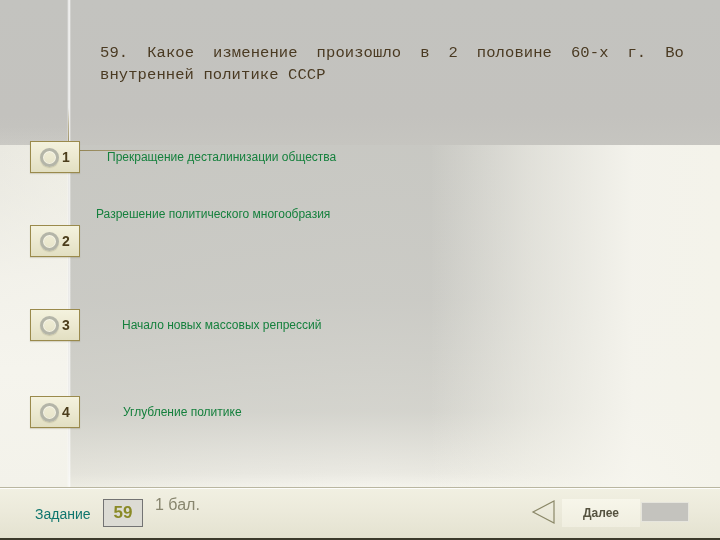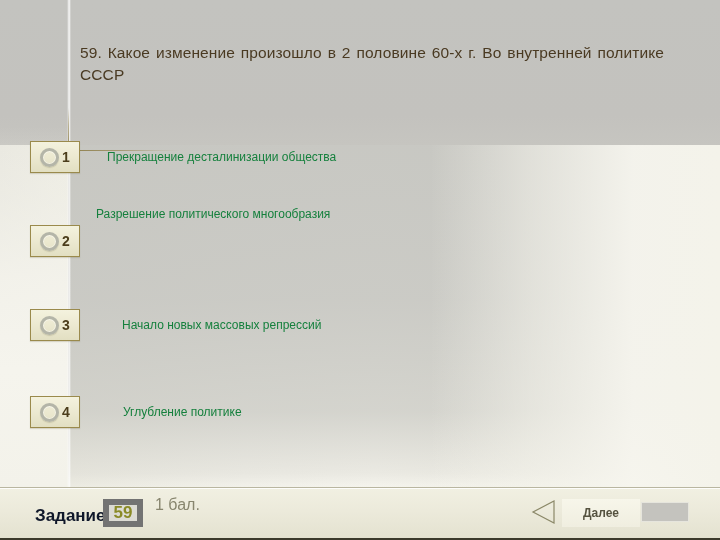--- a/index.html
+++ b/index.html
@@ -115,28 +115,29 @@
       rgba(140,124,70,0.95) 0%,
       rgba(150,135,85,0.75) 45%,
       rgba(165,152,105,0.25) 80%,
       rgba(170,158,115,0) 100%);
   }
 
   
 
   .question {
     position: absolute;
-    left: 80px; top: 42px;
+    left: 100px; top: 42px;
     width: 584px;
     font-size: 15.5px;
     line-height: 22px;
     color: #4a3a22;
     text-align: justify;
     text-align-last: left;
     letter-spacing: 0.1px;
+    font-family: Liberation Mono, monospace;
   }
 
   
 
   .option {
     position: absolute;
     display: flex;
     align-items: center;
     height: 36px;
   }
@@ -206,31 +207,31 @@
   .footer-hl {
     position: absolute;
     left: 0; top: 0;
     width: 720px; height: 1px;
     background: rgba(255,255,255,0.85);
   }
 
   .f-label {
     position: absolute;
     left: 35px; top: 506px;
-    font-size: 17px;
-    font-weight: bold;
-    color: #0f172a;
+    font-size: 14px;
+    font-weight: normal;
+    color: #0f766e;
   }
 
   .f-numbox {
     position: absolute;
     left: 103px; top: 499px;
     width: 40px; height: 28px;
     background: #dcdbd4;
-    border: 6px solid #737373;
+    border: 1px solid #737373;
     display: flex;
     align-items: center;
     justify-content: center;
   }
   .f-num {
     font-size: 17px;
     font-weight: bold;
     color: #8a8a26;
   }
 

